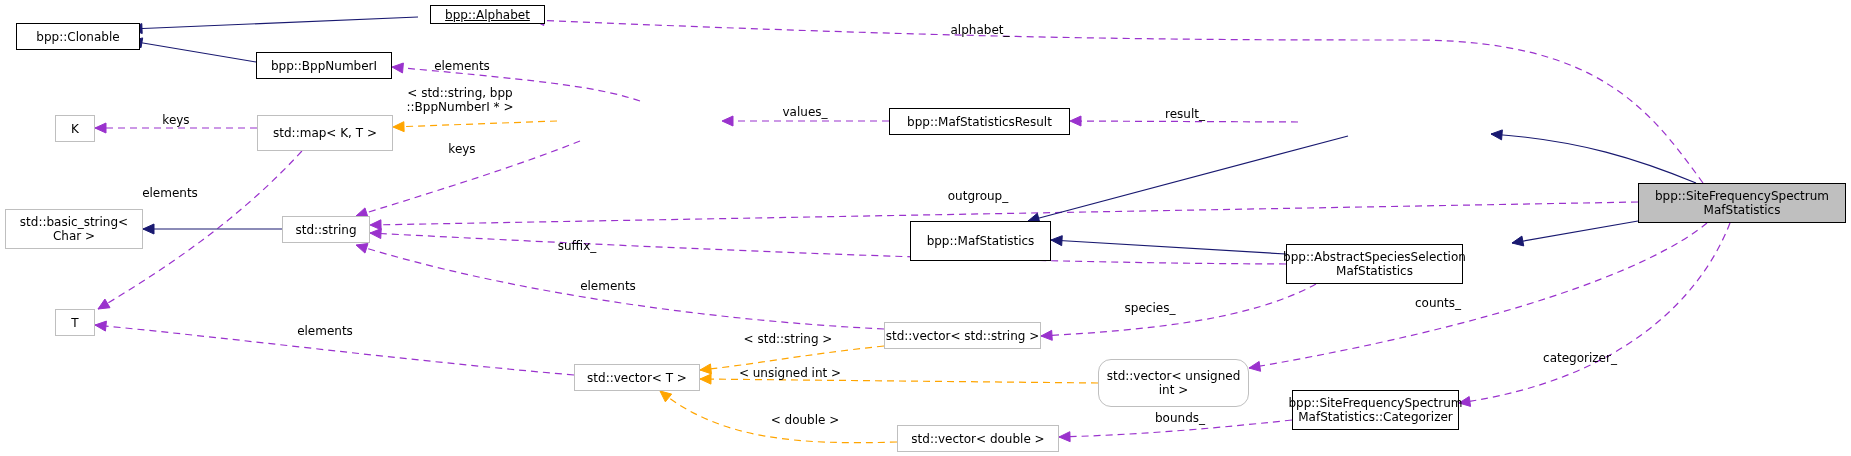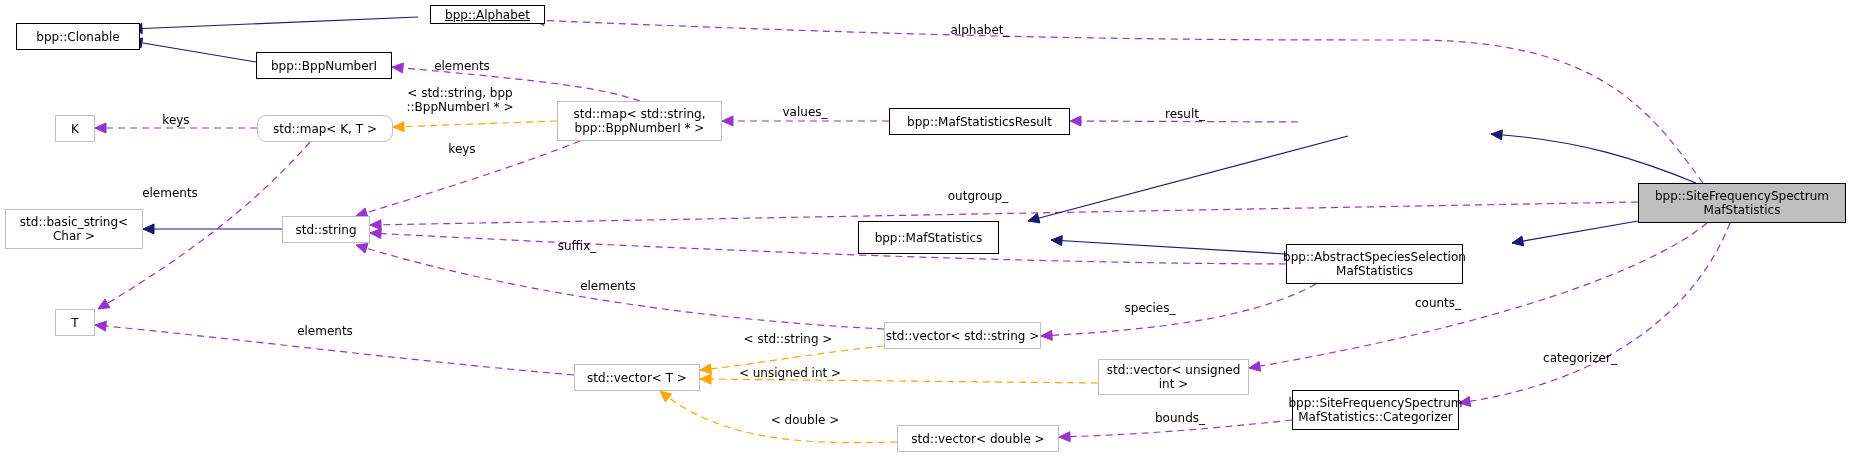--- a/index.html
+++ b/index.html
@@ -154,58 +154,54 @@
     </div>
   <div class="node documented" style="left:430px;top:5px;width:115px;height:19px;text-decoration:underline;">
       <span>bpp::Alphabet</span>
     </div>
   <div class="node documented" style="left:256px;top:52px;width:136px;height:27px;">
       <span>bpp::BppNumberI</span>
     </div>
   <div class="node external" style="left:55px;top:115px;width:40px;height:27px;">
       <span>K</span>
     </div>
-  <div class="node external" style="left:257px;top:115px;width:136px;height:27px;border-radius:9px;">
+  <div class="node external" style="left:257px;top:115px;width:136px;height:36px;">
       <span>std::map&lt; K, T &gt;</span>
-    </div>
-  <div class="node external" style="left:557px;top:101px;width:165px;height:40px;">
-      <span>std::map&lt; std::string,</span>
-      <span>bpp::BppNumberI * &gt;</span>
     </div>
   <div class="node documented" style="left:889px;top:108px;width:181px;height:27px;">
       <span>bpp::MafStatisticsResult</span>
     </div>
   <div class="node external" style="left:5px;top:209px;width:138px;height:40px;text-align:center;">
       <span>std::basic_string&lt;</span>
       <span>Char &gt;</span>
     </div>
   <div class="node external" style="left:282px;top:216px;width:88px;height:27px;">
       <span>std::string</span>
     </div>
-  <div class="node documented" style="left:858px;top:221px;width:141px;height:33px;">
+  <div class="node documented" style="left:910px;top:221px;width:141px;height:40px;">
       <span>bpp::MafStatistics</span>
     </div>
   <div class="node focus" style="left:1638px;top:183px;width:208px;height:40px;">
       <span>bpp::SiteFrequencySpectrum</span>
       <span>MafStatistics</span>
     </div>
   <div class="node documented" style="left:1286px;top:244px;width:177px;height:40px;">
       <span>bpp::AbstractSpeciesSelection</span>
       <span>MafStatistics</span>
     </div>
   <div class="node external" style="left:55px;top:309px;width:40px;height:27px;">
       <span>T</span>
     </div>
   <div class="node external" style="left:884px;top:322px;width:157px;height:27px;">
       <span>std::vector&lt; std::string &gt;</span>
     </div>
   <div class="node external" style="left:574px;top:364px;width:126px;height:27px;">
       <span>std::vector&lt; T &gt;</span>
     </div>
-  <div class="node external" style="left:1098px;top:359px;width:151px;height:36px;">
+  <div class="node external" style="left:1098px;top:359px;width:151px;height:48px;border-radius:13px;">
       <span>std::vector&lt; unsigned</span>
       <span>int &gt;</span>
     </div>
   <div class="node external" style="left:897px;top:425px;width:162px;height:27px;">
       <span>std::vector&lt; double &gt;</span>
     </div>
   <div class="node documented" style="left:1292px;top:390px;width:167px;height:40px;">
       <span>bpp::SiteFrequencySpectrum</span>
       <span>MafStatistics::Categorizer</span>
     </div>

